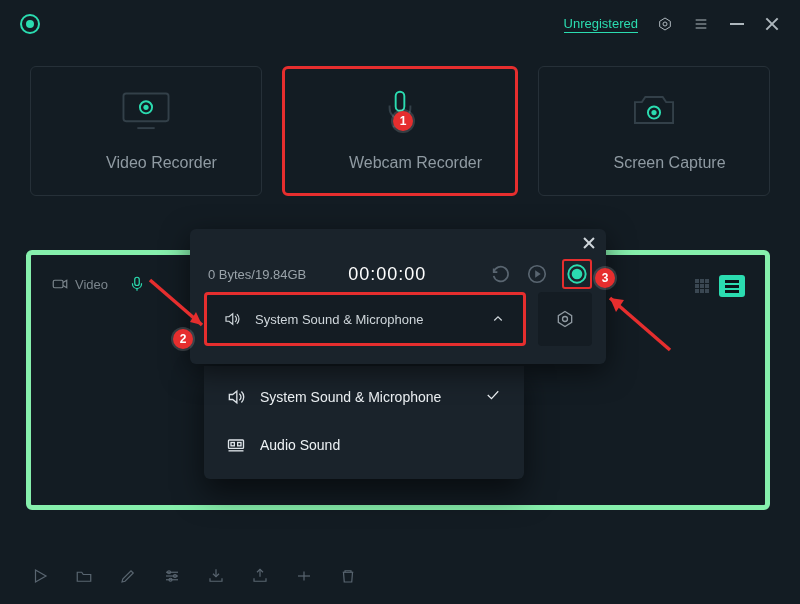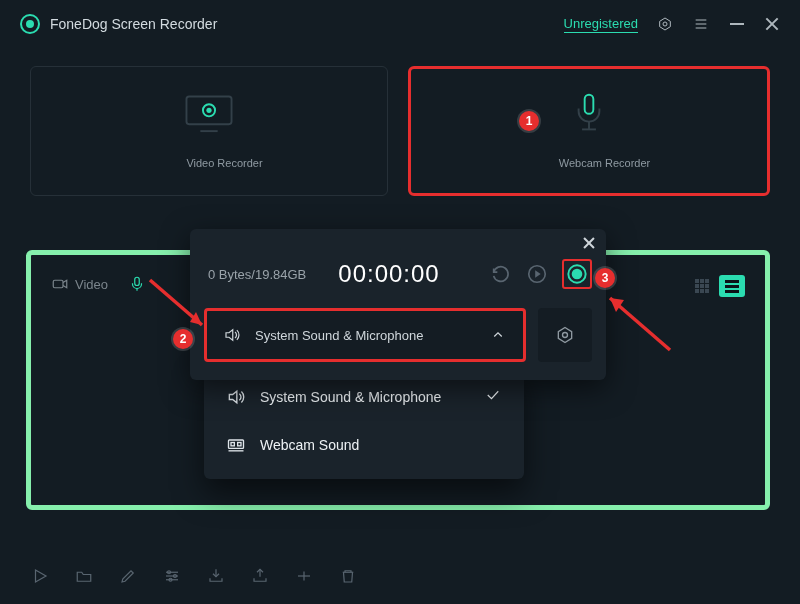--- a/index.html
+++ b/index.html
@@ -41,21 +41,21 @@
   .cards {
     display: flex; gap: 20px; padding: 18px 30px 10px;
   }
   .card {
     flex: 1; height: 130px; border: 1px solid #263038; border-radius: 6px;
     display: flex; flex-direction: column; align-items: center; justify-content: center;
     gap: 22px; cursor: pointer; position: relative;
   }
   .card-icon { width: 52px; height: 42px; display: flex; align-items: center; justify-content: center; }
   .card-icon svg { stroke: #334049; fill: none; stroke-width: 2.2; }
-  .card-label { color: #8f9aa2; font-size: 11px; margin-left: 31px; }
+  .card-label { color: #8f9aa2; font-size: 16px; margin-left: 31px; }
   .card.hl { border: 3px solid #e62e2e; }
   .hl-badge {
     position: absolute; width: 20px; height: 20px; border-radius: 50%;
     background: #e62e2e; color: #fff; font-size: 12px; font-weight: bold;
     display: flex; align-items: center; justify-content: center;
     box-shadow: 0 0 0 2px rgba(255,255,255,0.15);
   }
 
   
   .lower {
@@ -91,24 +91,24 @@
     position: absolute; right: 8px; top: 6px; width: 16px; height: 16px;
     cursor: pointer; color: #cfd6db;
   }
   .popup-close::before, .popup-close::after {
     content:""; position:absolute; left:0; top:7px; width:14px; height:2px; background:#cfd6db;
   }
   .popup-close::before { transform: rotate(45deg); }
   .popup-close::after  { transform: rotate(-45deg); }
 
   .popup-top {
-    display: flex; align-items: center; gap: 22px; padding: 30px 14px 19px 18px;
+    display: flex; align-items: center; gap: 22px; padding: 30px 14px 3px 18px;
   }
   .bytes { color: #9aa3aa; font-size: 13px; }
-  .timer { color: #fff; font-size: 24px; font-weight: 500; letter-spacing: 1px; margin-left: 10px; }
+  .timer { color: #fff; font-size: 18px; font-weight: 500; letter-spacing: 1px; margin-left: 20px; }
   .topicons { display: flex; gap: 14px; margin-left: auto; align-items: center; }
   .ticon { width: 22px; height: 22px; display: flex; align-items: center; justify-content: center; cursor: pointer; }
   .ticon svg { stroke: #596570; fill: none; stroke-width: 1.8; }
   .ticon.rec { border: 2px solid #e62e2e; width: 30px; height: 30px; border-radius: 3px; }
   .ticon.rec svg { stroke: #2bdcb0; fill: #2bdcb0; }
 
   .popup-mid { padding: 0 14px 18px 14px; display: flex; gap: 12px; align-items: stretch; }
   .selbox {
     flex: 1; background: #141c23; border: 3px solid #e62e2e; border-radius: 4px;
     height: 54px; display: flex; align-items: center; padding: 0 16px; gap: 14px;
@@ -164,21 +164,20 @@
     display:flex; align-items:center; justify-content:center;
     box-shadow: 0 0 0 2px rgba(255,255,255,0.15);
   }
 </style>
 </head>
 <body>
 
 <div class="titlebar">
   <div class="tb-left">
     <div class="logo-circ"></div>
-    <div class="app-title">FoneDog Screen Recorder</div>
   </div>
   <div class="tb-right">
     <span class="unreg">Unregistered</span>
     <span class="tb-icon">
       <svg viewBox="0 0 24 24">
           <polygon points="12,3 20,8 20,16 12,21 4,16 4,8"></polygon>
           <circle cx="12" cy="12" r="3"></circle>
         </svg>
     </span>
     <span class="tb-icon">
@@ -211,20 +210,30 @@
     <span class="hl-badge" style="left:108px; top:42px;">1</span>
     <div class="card-icon">
       <svg viewBox="0 0 60 48">
           <rect x="25" y="2" width="10" height="22" rx="5" stroke="#2bdcb0"></rect>
           <path d="M18 18 v3 a12 12 0 0 0 24 0 v-3" stroke="#334049"></path>
           <line x1="30" y1="33" x2="30" y2="42" stroke="#334049"></line>
           <line x1="22" y1="42" x2="38" y2="42" stroke="#334049"></line>
         </svg>
     </div>
     <div class="card-label">Webcam Recorder</div>
+  </div>
+  <div class="card">
+    <div class="card-icon">
+      <svg viewBox="0 0 60 48">
+          <path d="M8 14 h8 l4 -6 h20 l4 6 h8 v24 h-44 z"></path>
+          <circle cx="30" cy="26" r="7" stroke="#2bdcb0"></circle>
+          <circle cx="30" cy="26" r="3" fill="#2bdcb0" stroke="none"></circle>
+        </svg>
+    </div>
+    <div class="card-label">Screen Capture</div>
   </div>
 </div>
 
 <div class="lower">
   <div class="lower-tabs">
     <div class="tab">
       <svg viewBox="0 0 24 24">
           <rect x="3" y="7" width="13" height="10" rx="2"></rect>
           <path d="M16 10 L21 7 V17 L16 14"></path>
         </svg>
@@ -321,21 +330,21 @@
           <polyline points="5,12 10,17 19,7"></polyline>
         </svg></span>
   </div>
   <div class="dd-item">
     <svg viewBox="0 0 24 24">
         <rect x="3" y="6" width="18" height="10" rx="1"></rect>
         <rect x="6" y="9" width="4" height="4"></rect>
         <rect x="14" y="9" width="4" height="4"></rect>
         <line x1="3" y1="19" x2="21" y2="19"></line>
       </svg>
-    <span>Webcam Sound</span>
+    <span>Audio Sound</span>
   </div>
 </div>
 
 <div class="bottom-toolbar">
   <span class="bt-icon">
       <svg viewBox="0 0 24 24">
         <polygon points="6,4 20,12 6,20"></polygon>
       </svg>
     </span>
   <span class="bt-icon">

